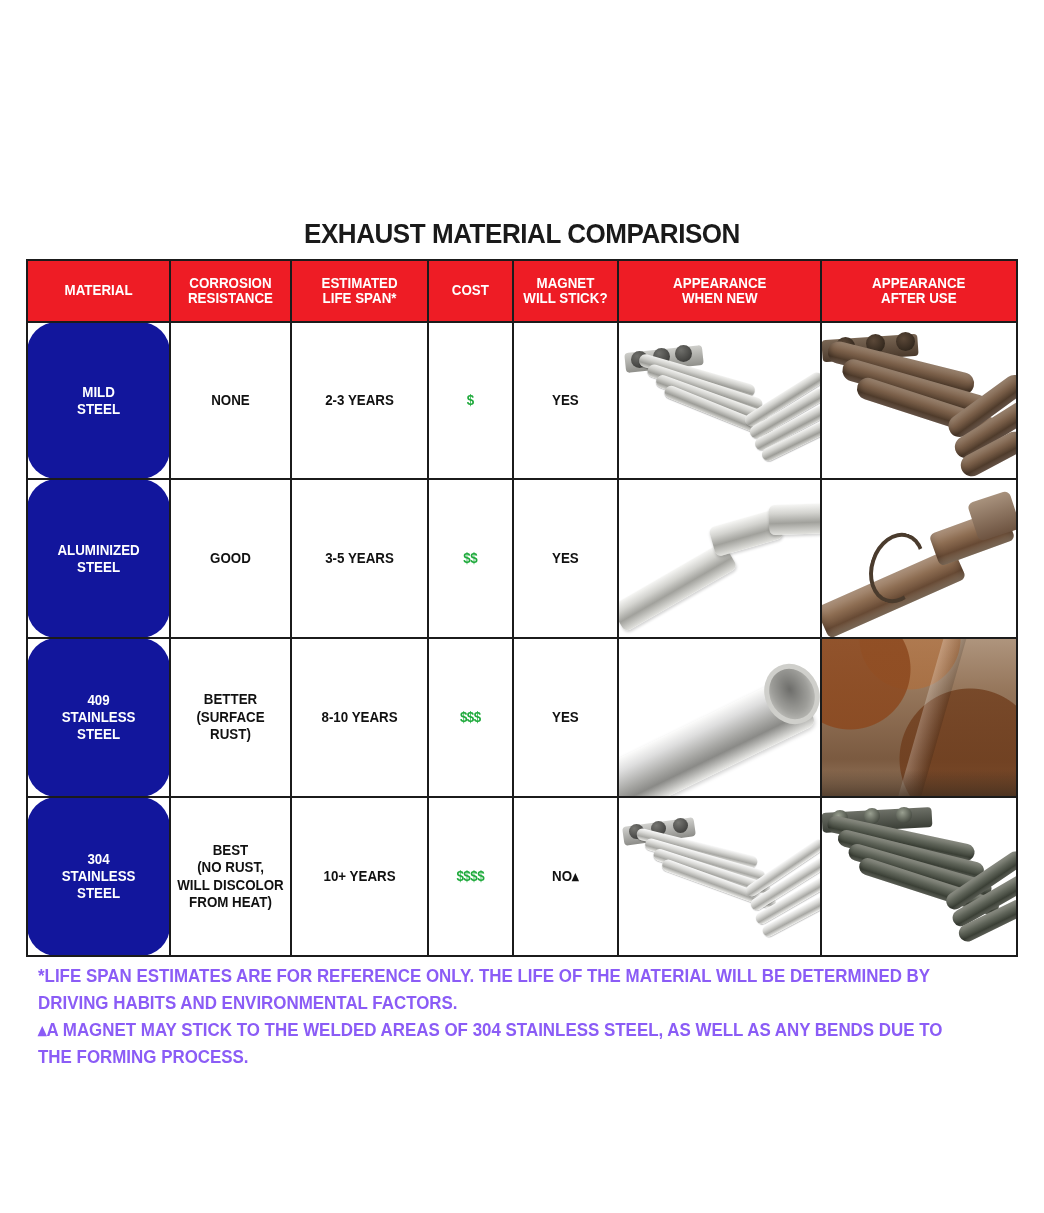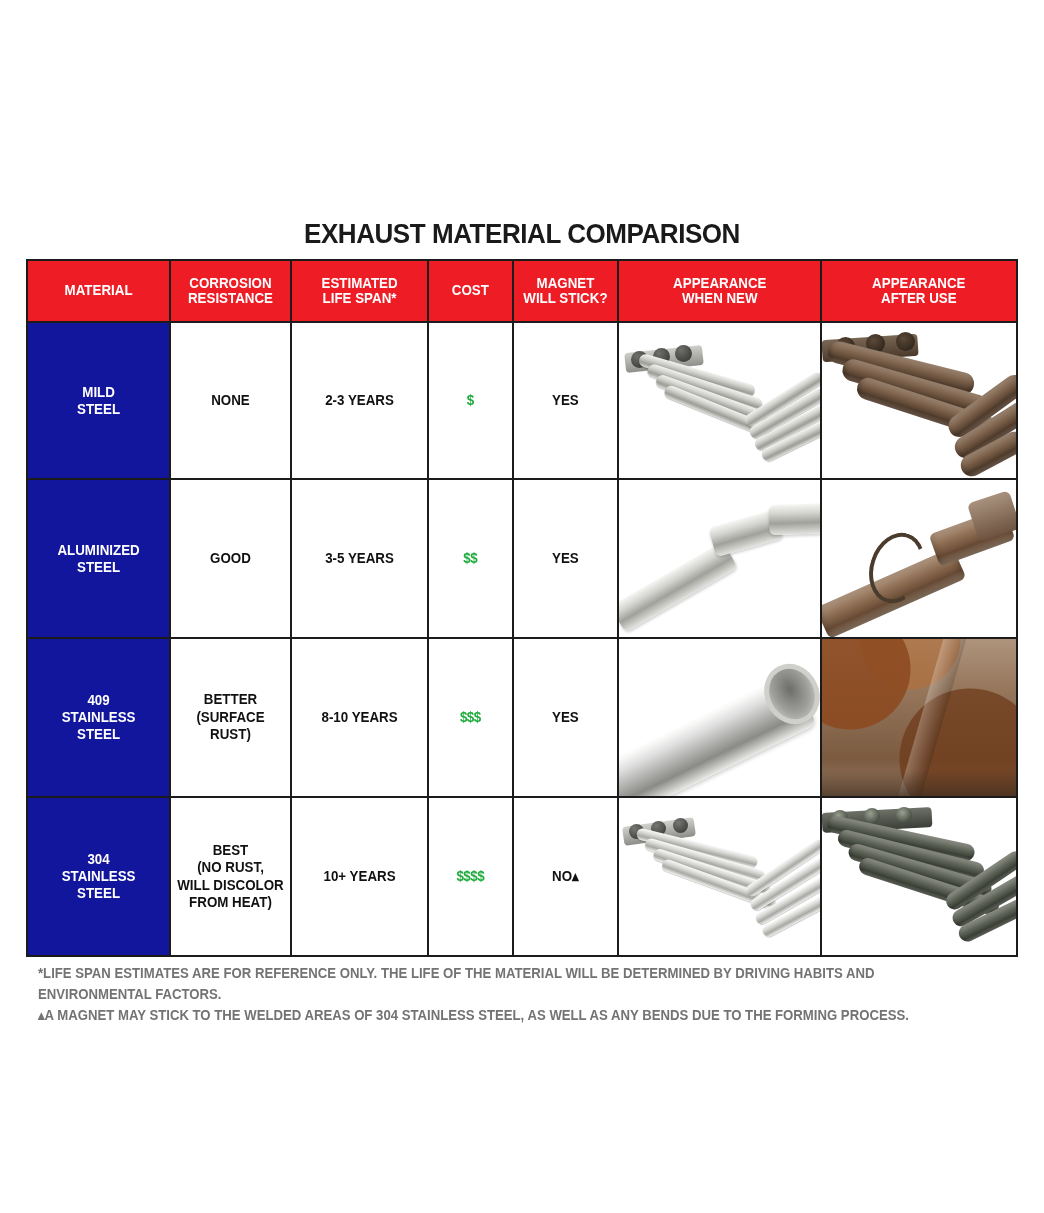--- a/index.html
+++ b/index.html
@@ -66,20 +66,21 @@
     display: block;
     transform: scaleX(0.92);
   }
   td.material {
     background: #12169c;
     color: #ffffff;
     font-weight: bold;
     font-size: 14.5px;
     line-height: 1.15;
     font-family: "Liberation Sans Narrow", "Liberation Sans", sans-serif;
+    border-radius: 30px;
   }
   td.material span.ml { display:block; transform: scaleX(0.92); }
   td.cell {
     font-weight: bold;
     font-size: 14.5px;
     line-height: 1.2;
     color: #111;
     font-family: "Liberation Sans Narrow", "Liberation Sans", sans-serif;
   }
   td.cell span.cl { display:block; transform: scaleX(0.92); }
@@ -110,23 +111,23 @@
   tr.r3 td { height: 157px; margin-top: 15px; }
   tr.r4 td { height: 157px; }
 
   .footnotes {
     position: absolute;
     left: 38px;
     top: 963px;
     width: 980px;
     font-family: "Liberation Sans Narrow", "Liberation Sans", sans-serif;
     font-weight: bold;
-    font-size: 14px;
+    font-size: 18px;
     line-height: 1.5;
-    color: #737373;
+    color: #8b5cf6;
   }
   .footnotes div { transform: scaleX(0.94); transform-origin: left center; }
   
   .art-headers-new { position:absolute; inset:0; background:#ffffff; }
   .art-headers-new .tube {
     position: absolute;
     height: 13px;
     background: linear-gradient(180deg,#f2f2f0 0%, #cfcfcb 35%, #9d9d98 70%, #d8d8d4 100%);
     border-radius: 7px;
     box-shadow: 0 1px 1px rgba(0,0,0,.25);

